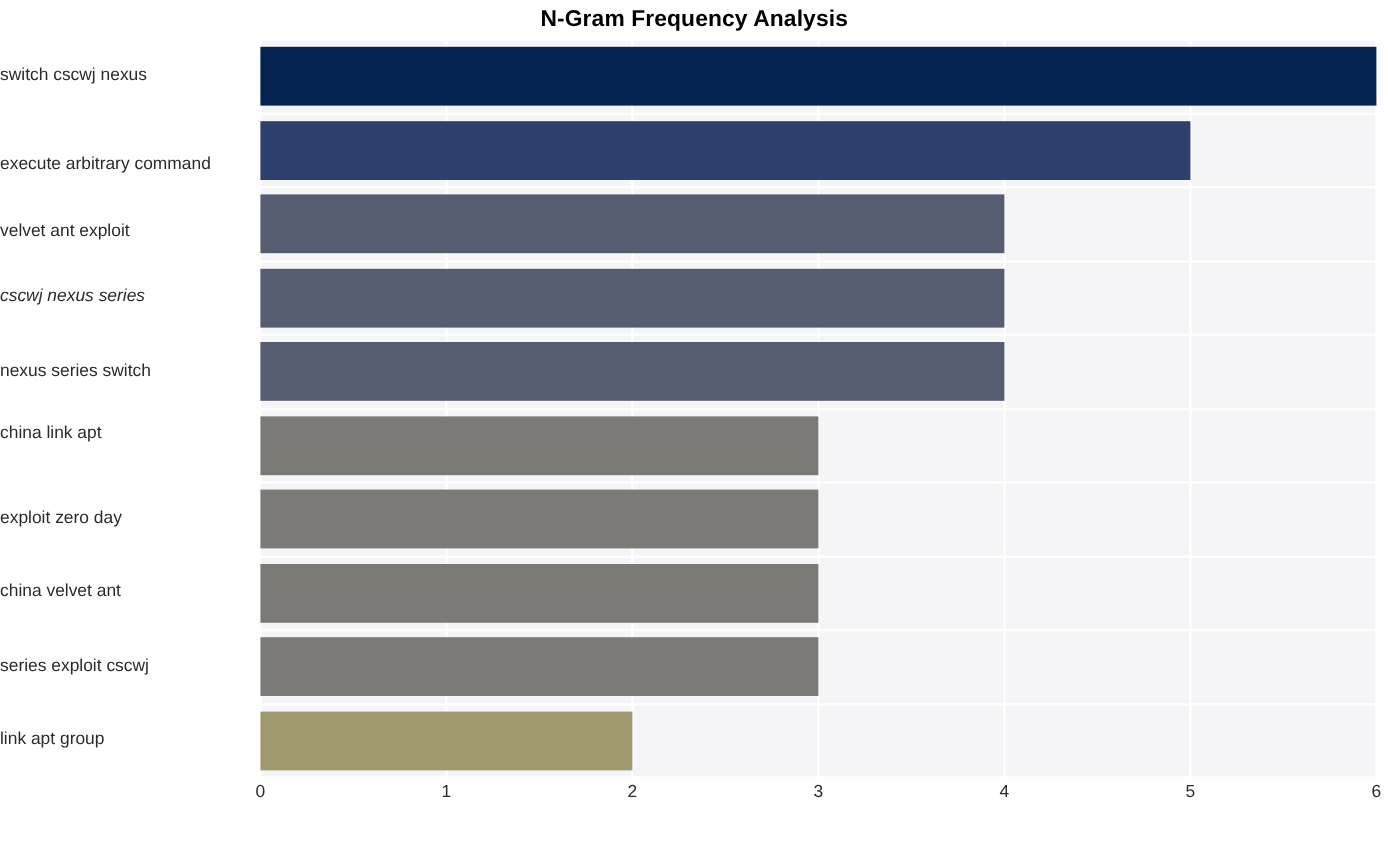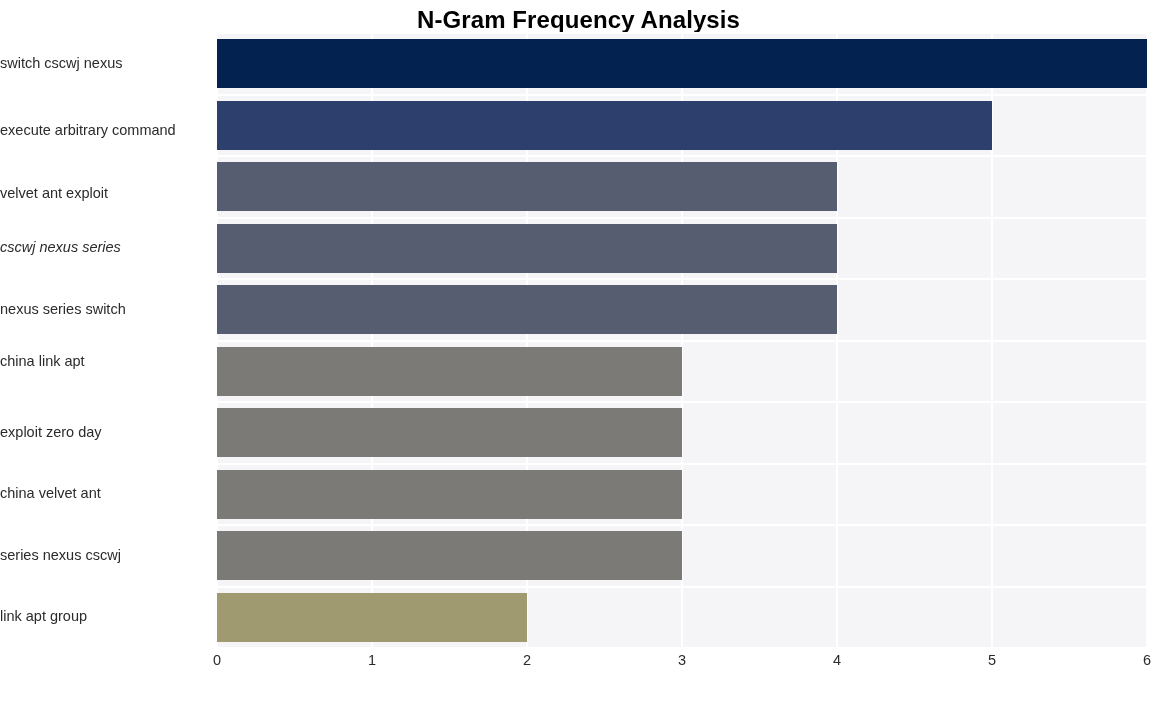--- a/index.html
+++ b/index.html
@@ -18,21 +18,21 @@
     width: 1157px;
     height: 701px;
     background: #ffffff;
   }
   #chart-title {
     position: absolute;
     left: 0;
     top: 6px;
     width: 1157px;
     text-align: center;
-    font-size: 24px;
+    font-size: 19px;
     font-weight: bold;
     color: #000000;
     letter-spacing: 0.1px;
   }
   
   #plot-area {
     position: absolute;
     left: 217px;
     top: 33px;
     width: 930px;
@@ -129,28 +129,28 @@
       <div class="bar" style="top: 252.25px; width: 620px; background: rgb(87, 93, 112);"></div>
       <div class="bar" style="top: 313.75px; width: 465px; background: rgb(123, 122, 118);"></div>
       <div class="bar" style="top: 375.25px; width: 465px; background: rgb(123, 122, 118);"></div>
       <div class="bar" style="top: 436.75px; width: 465px; background: rgb(123, 122, 118);"></div>
       <div class="bar" style="top: 498.25px; width: 465px; background: rgb(123, 122, 118);"></div>
       <div class="bar" style="top: 559.75px; width: 310px; background: rgb(160, 154, 112);"></div>
     </div>
 
   <div class="ylabels">
       <div class="ytick-label" style="top: 21.75px;">switch cscwj nexus</div>
-      <div class="ytick-label" style="top: 89px;">execute arbitrary command</div>
+      <div class="ytick-label" style="top: 96px;">execute arbitrary command</div>
       <div class="ytick-label" style="top: 128px; margin-top: 24px;">velvet ant exploit</div>
       <div class="ytick-label" style="top: 206.25px; font-style: italic;">cscwj nexus series</div>
       <div class="ytick-label" style="top: 267.75px;">nexus series switch</div>
       <div class="ytick-label" style="top: 320px;">china link apt</div>
       <div class="ytick-label" style="top: 390.75px;">exploit zero day</div>
       <div class="ytick-label" style="top: 452.25px;">china velvet ant</div>
-      <div class="ytick-label" style="top: 513.75px;">series nexus cscwj</div>
+      <div class="ytick-label" style="top: 513.75px;">series exploit cscwj</div>
       <div class="ytick-label" style="top: 575.25px;">link apt group</div>
     </div>
 
 
 <div class="xtick-label" style="left: 217px;">0</div>
     <div class="xtick-label" style="left: 372px;">1</div>
     <div class="xtick-label" style="left: 527px;">2</div>
     <div class="xtick-label" style="left: 682px;">3</div>
     <div class="xtick-label" style="left: 837px;">4</div>
     <div class="xtick-label" style="left: 992px;">5</div>

